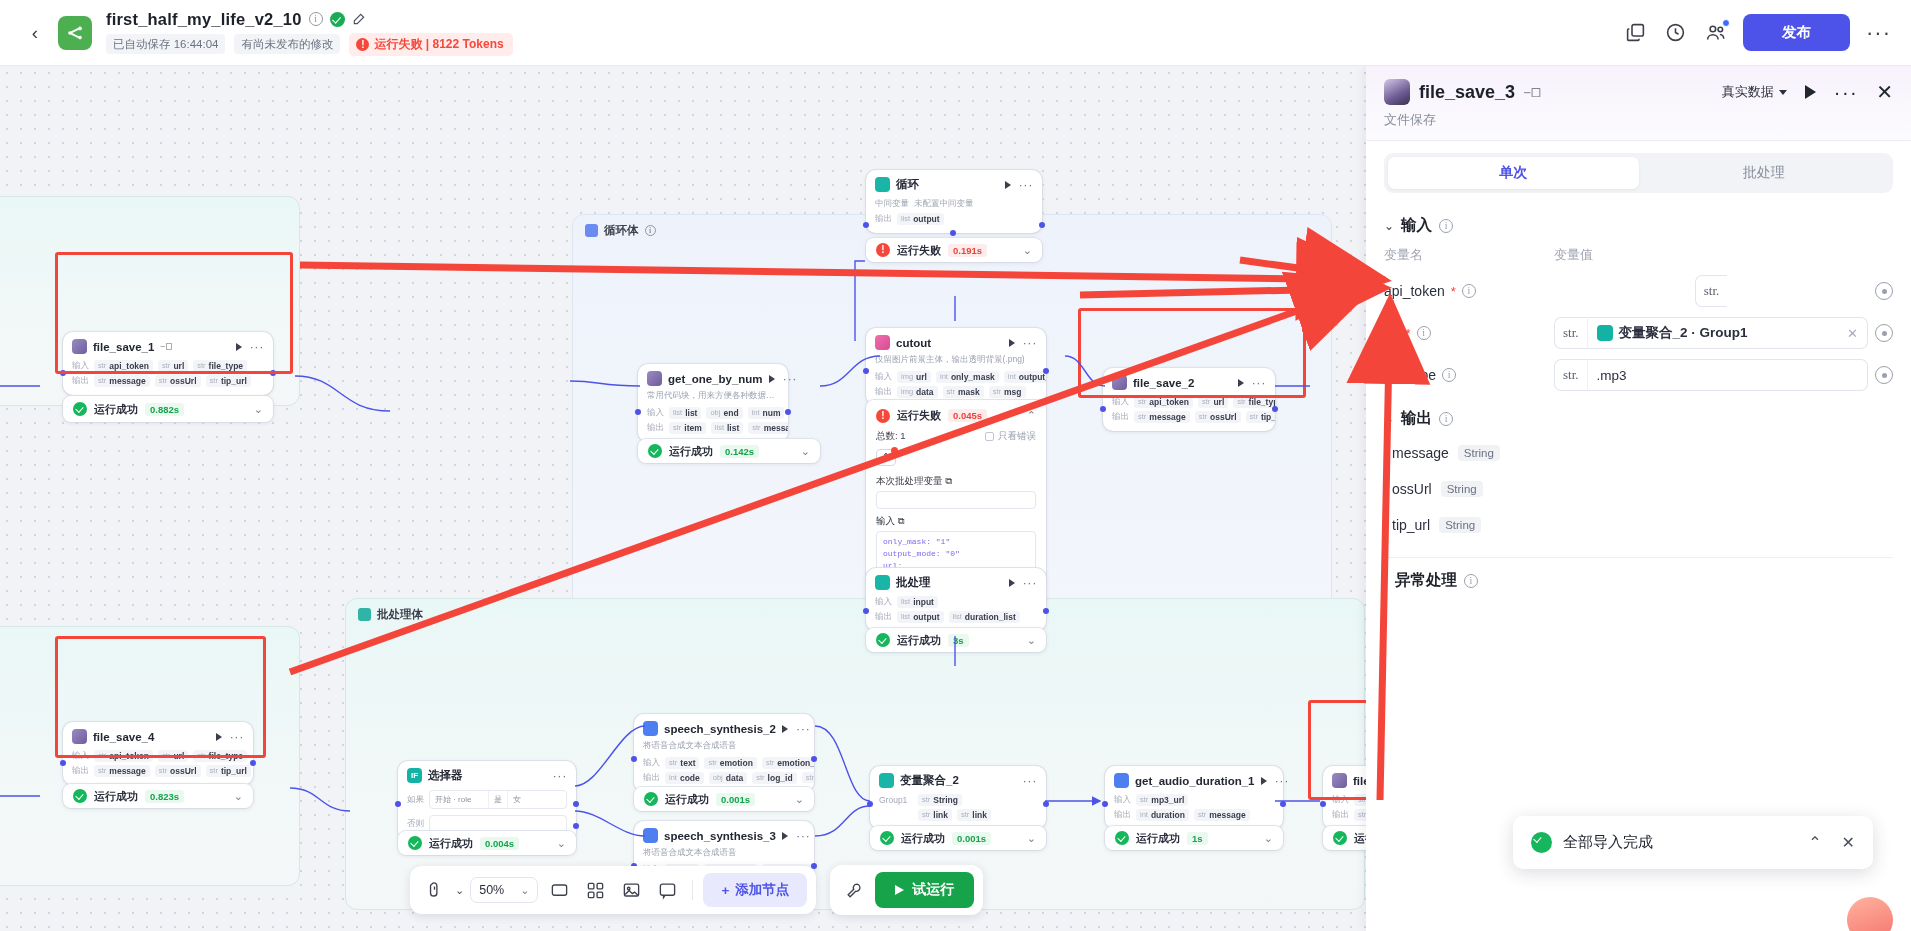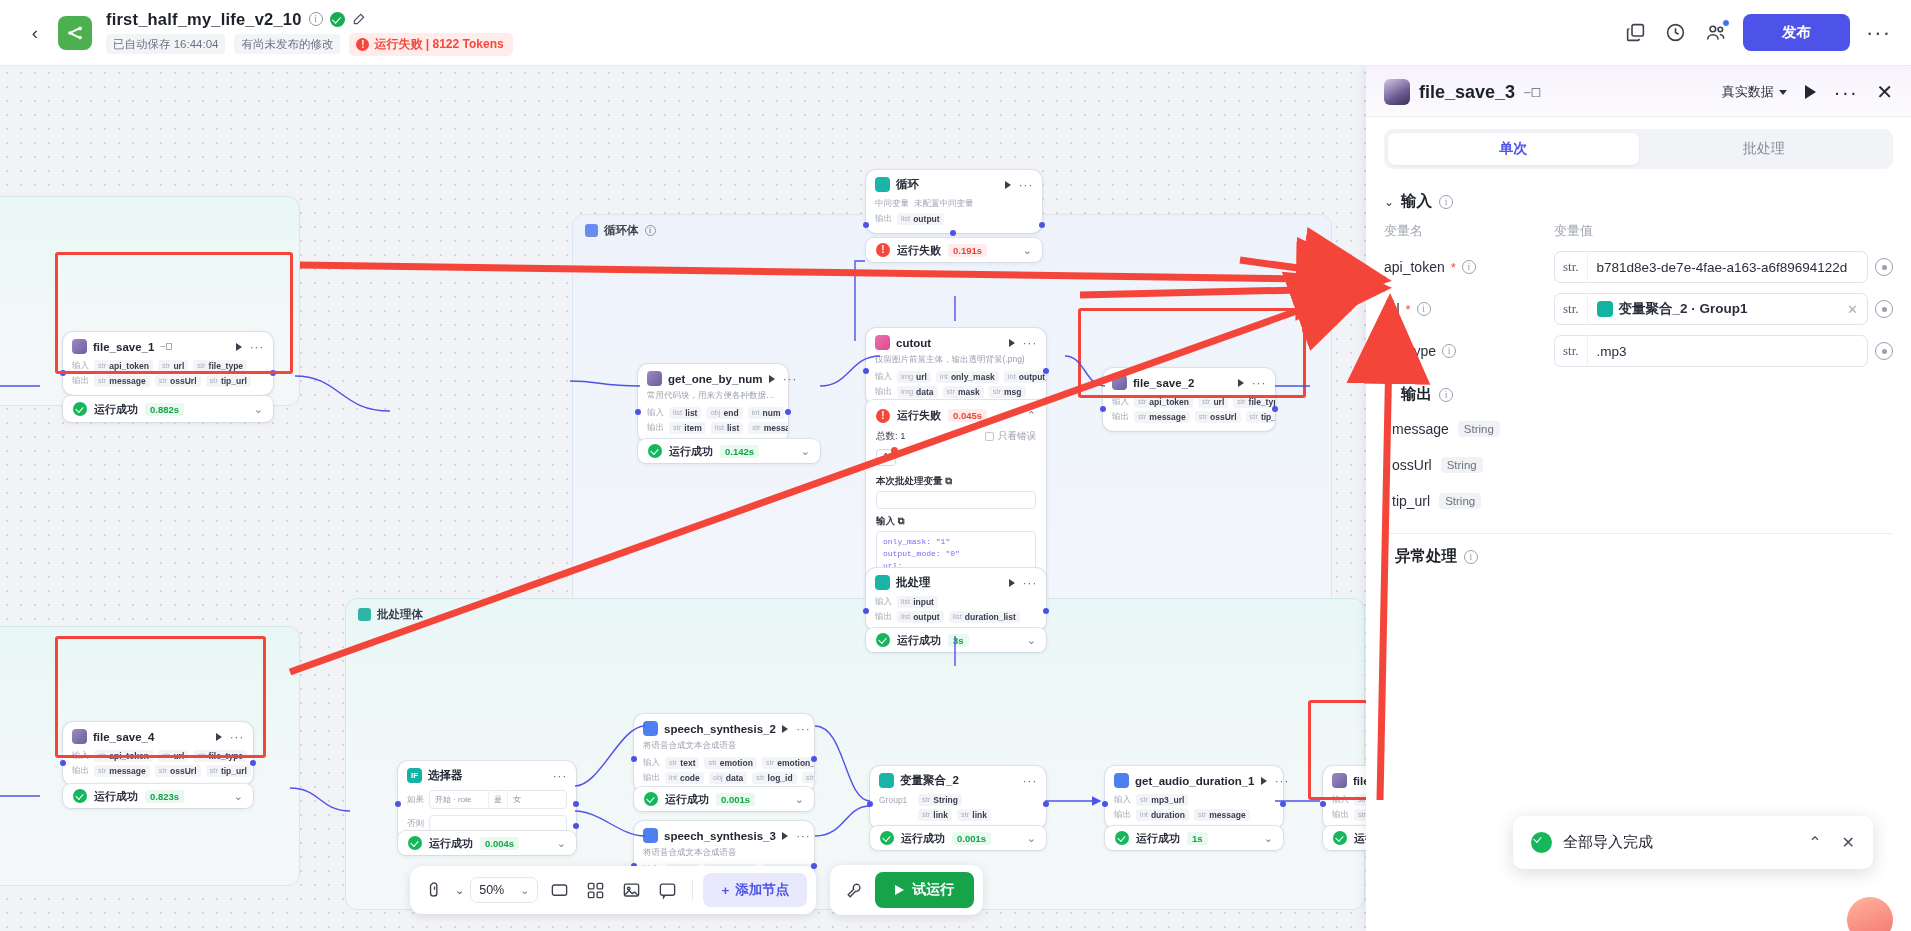--- a/index.html
+++ b/index.html
@@ -106,21 +106,21 @@
 
   
   .runpanel { position: absolute; background: #fff; border-radius: 8px;
     box-shadow: 0 1px 4px rgba(30,35,60,.10), 0 0 0 1px rgba(226,229,237,.9); padding: 0 0 8px 0; }
   .rp-head { display:flex; align-items:center; gap: 7px; padding: 8px 10px 4px 10px;}
   .rp-sub { font-size: 9.5px; color: #3b3f4d; padding: 3px 10px; display:flex; align-items:center;}
   .rp-check { width: 9px; height: 9px; border: 1px solid #c3c7d4; border-radius: 2px; margin-right: 4px;}
   .rp-num { margin: 3px 10px; width: 20px; height: 17px; border: 1px solid #d6d9e3; border-radius: 4px;
     font-size: 10px; text-align: center; line-height: 15px; color:#2b2f3d; position: relative;}
   .rp-num-dot { position:absolute; right:-3px; top:-3px; width: 7px; height: 7px; border-radius:50%; background:#f5483b;}
-  .rp-lab { font-size: 9.5px; color: #31353f; font-weight: 700; padding: 6px 16px 3px 10px; }
+  .rp-lab { font-size: 9.5px; color: #31353f; font-weight: 400; padding: 6px 16px 3px 10px; }
   .rp-box { margin: 0 10px; height: 18px; border: 1px solid #e3e6ee; border-radius: 4px; background: #fff;}
   .rp-code { margin: 0 10px; border: 1px solid #e3e6ee; border-radius: 4px; background: #fff;
     font-family: "Liberation Mono","DejaVu Sans Mono",monospace; font-size: 8px; color: #7b68ee;
     padding: 4px 6px; line-height: 1.5; }
 
   
   .hl { position: absolute; border: 3.5px solid #f4453a; border-radius: 3px; pointer-events: none; }
   .ann-text { position: absolute; color: #f4453a; font-size: 22px; font-weight: 400; white-space: nowrap; }
   .arrows { position: absolute; left: 0; top: 0; width: 1911px; height: 931px; pointer-events: none; z-index: 35;}
 
@@ -899,20 +899,21 @@
         <span class="rph-right">
           <span class="rph-sel">
             <span>真实数据</span>
             <span class="caret-d"></span>
           </span>
           <span class="rph-play"></span>
           <span class="rph-dots">···</span>
           <span class="rph-close">✕</span>
         </span>
       </div>
+      <div class="rph-sub">文件保存</div>
     </div>
 
     <div class="tabs-wrap">
       <div class="tabs">
         <div class="tab active">单次</div>
         <div class="tab">批处理</div>
       </div>
     </div>
 
     <div class="sec">
@@ -928,21 +929,20 @@
 
       <div class="var-row">
         <span class="var-name">
           <span>api_token</span>
           <span class="req">*</span>
           <span class="info-i">i</span>
         </span>
         <span class="var-val">
           <span class="val-group">
             <span class="str-chip">str.</span>
-            <span class="val-field">b781d8e3-de7e-4fae-a163-a6f89694122d</span>
           </span>
           <span class="dot-btn"></span>
         </span>
       </div>
 
       <div class="var-row">
         <span class="var-name">
           <span>url</span>
           <span class="req">*</span>
           <span class="info-i">i</span>

